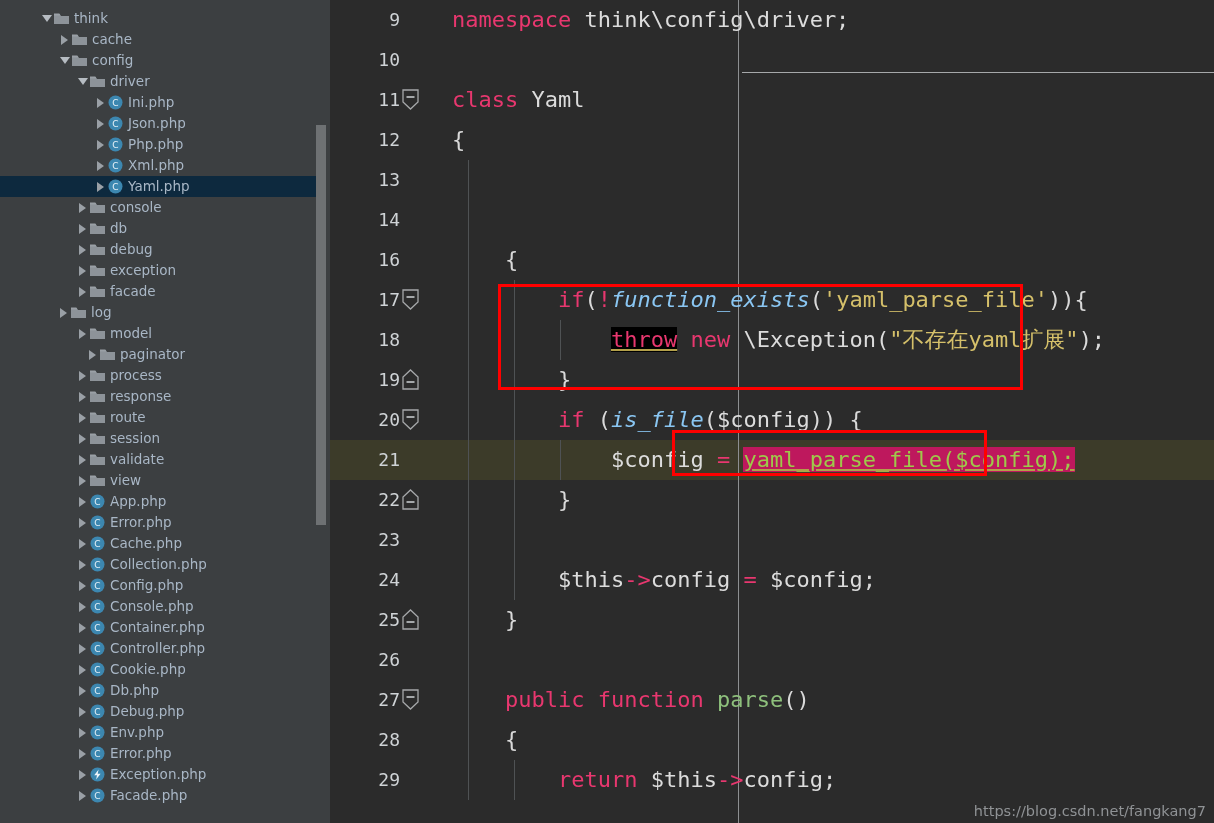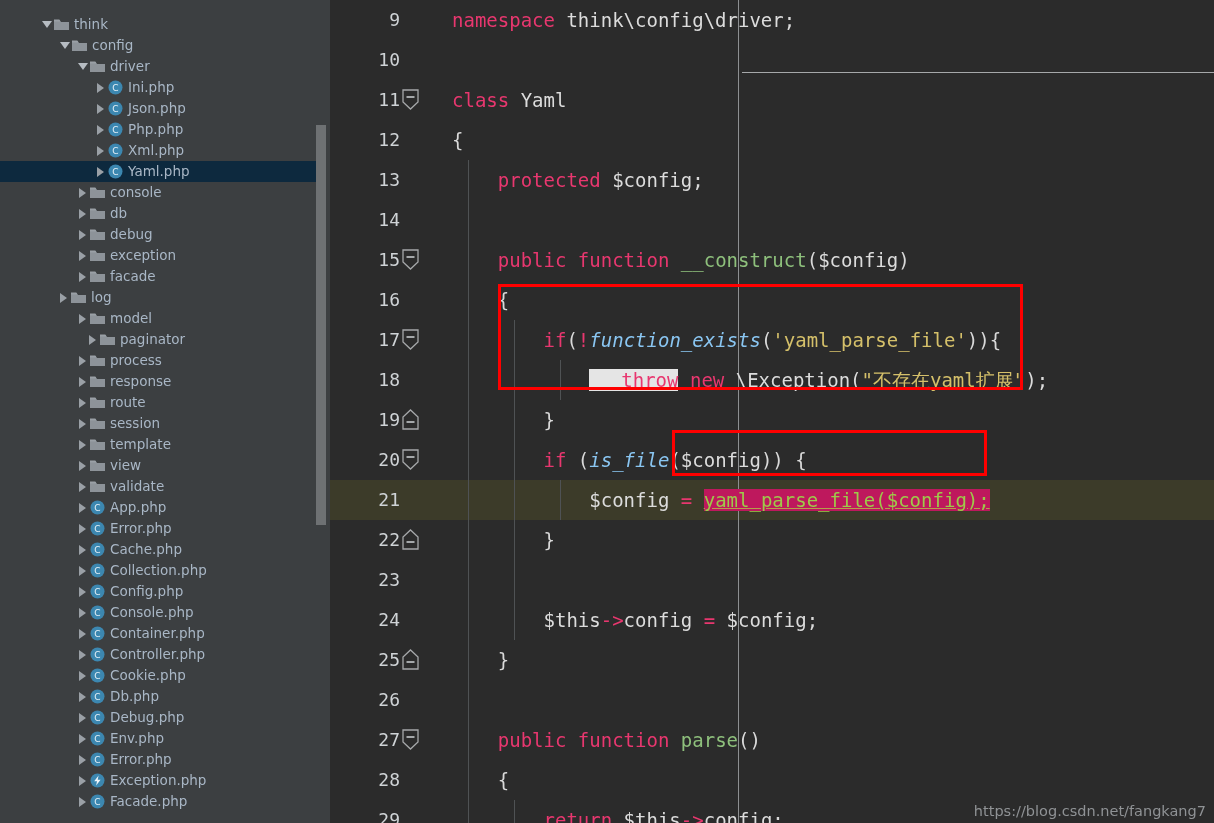--- a/index.html
+++ b/index.html
@@ -12,21 +12,21 @@
   #app { position:relative; width:1214px; height:823px; display:flex; }
 
   
   #sidebar {
     position:relative;
     width:330px; height:823px;
     background:#3c3f41;
     overflow:hidden;
     flex:0 0 330px;
   }
-  #tree { position:absolute; top:14px; left:0; width:318px; }
+  #tree { position:absolute; top:8px; left:0; width:318px; }
   .row {
     height:21px; line-height:21px;
     display:flex; align-items:center;
     white-space:nowrap;
     font-size:13.5px;
     color:#a9b7c6;
     padding-right:4px;
   }
   .row.selected { background:#0d293e; }
   .arrow {
@@ -80,21 +80,21 @@
   .foldcol {
     position:relative;
     width:42px; flex:0 0 42px; height:40px;
     z-index:3;
   }
   .code {
     position:relative;
     flex:1 1 auto; height:40px;
     white-space:pre;
     font-family:"DejaVu Sans Mono", monospace;
-    font-size:19px; letter-spacing:0px;
+    font-size:22px; letter-spacing:0px;
     color:#d9d9d9;
     z-index:3;
   }
 
   
   #foldline {
     position:absolute; left:408px; top:0; width:1px; height:823px;
     background:#8d8f91; z-index:1;
   }
   .foldmark {
@@ -129,22 +129,22 @@
     font-family:"DejaVu Sans", sans-serif;
     z-index:9;
   }
   .t-pink { color:#e8376f; }
   .t-fn   { color:#8ac6f2; font-style:italic; }
   .t-meth { color:#8ec07c; }
   .t-str  { color:#d5c06a; }
   .t-plain{ color:#dcdcdc; }
   .t-var  { color:#dcdcdc; }
   .t-throw{
-    color:#e8376f; background:#e5e5e5;
-    text-decoration-color:#b3a04a;padding-left:32px;
+    color:#e8376f; background:#000000;
+    text-decoration:underline; text-decoration-color:#b3a04a;
   }
   .t-yamlcall{
     color:#9ec94a; background:#be185d;
     text-decoration:underline; text-decoration-color:#b3a04a;
   }
 </style>
 </head>
 <body>
 
 <div id="app">
@@ -160,20 +160,34 @@
           <span class="ficon">
             <svg width="15" height="13" viewBox="0 0 15 13">
               <path d="M0,2 L0,12 L15,12 L15,4 L7,4 L5.6,2 Z" fill="#8d9399"></path>
               <path d="M0,1.5 L5.3,1.5 L6.5,3.6 L0,3.6 Z" fill="#9aa0a6"></path>
             </svg>
           </span>
           <span class="lbl">think</span>
         </div>
         <div class="row" style="padding-left: 58px;">
           <span class="arrow">
+            <svg width="9" height="10" viewBox="0 0 9 10">
+              <path d="M1,0 L8,5 L1,10 Z" fill="#9aa0a6"></path>
+            </svg>
+          </span>
+          <span class="ficon">
+            <svg width="15" height="13" viewBox="0 0 15 13">
+              <path d="M0,2 L0,12 L15,12 L15,4 L7,4 L5.6,2 Z" fill="#8d9399"></path>
+              <path d="M0,1.5 L5.3,1.5 L6.5,3.6 L0,3.6 Z" fill="#9aa0a6"></path>
+            </svg>
+          </span>
+          <span class="lbl">cache</span>
+        </div>
+        <div class="row" style="padding-left: 58px;">
+          <span class="arrow">
             <svg width="10" height="9" viewBox="0 0 10 9">
               <path d="M0,1 L10,1 L5,8 Z" fill="#b6bcc2"></path>
             </svg>
           </span>
           <span class="ficon">
             <svg width="15" height="13" viewBox="0 0 15 13">
               <path d="M0,2 L0,12 L15,12 L15,4 L7,4 L5.6,2 Z" fill="#8d9399"></path>
               <path d="M0,1.5 L5.3,1.5 L6.5,3.6 L0,3.6 Z" fill="#9aa0a6"></path>
             </svg>
           </span>
@@ -436,49 +450,35 @@
             <svg width="9" height="10" viewBox="0 0 9 10">
               <path d="M1,0 L8,5 L1,10 Z" fill="#9aa0a6"></path>
             </svg>
           </span>
           <span class="ficon">
             <svg width="15" height="13" viewBox="0 0 15 13">
               <path d="M0,2 L0,12 L15,12 L15,4 L7,4 L5.6,2 Z" fill="#8d9399"></path>
               <path d="M0,1.5 L5.3,1.5 L6.5,3.6 L0,3.6 Z" fill="#9aa0a6"></path>
             </svg>
           </span>
-          <span class="lbl">template</span>
+          <span class="lbl">validate</span>
         </div>
         <div class="row" style="padding-left: 76px;">
           <span class="arrow">
             <svg width="9" height="10" viewBox="0 0 9 10">
               <path d="M1,0 L8,5 L1,10 Z" fill="#9aa0a6"></path>
             </svg>
           </span>
           <span class="ficon">
             <svg width="15" height="13" viewBox="0 0 15 13">
               <path d="M0,2 L0,12 L15,12 L15,4 L7,4 L5.6,2 Z" fill="#8d9399"></path>
               <path d="M0,1.5 L5.3,1.5 L6.5,3.6 L0,3.6 Z" fill="#9aa0a6"></path>
             </svg>
           </span>
           <span class="lbl">view</span>
-        </div>
-        <div class="row" style="padding-left: 76px;">
-          <span class="arrow">
-            <svg width="9" height="10" viewBox="0 0 9 10">
-              <path d="M1,0 L8,5 L1,10 Z" fill="#9aa0a6"></path>
-            </svg>
-          </span>
-          <span class="ficon">
-            <svg width="15" height="13" viewBox="0 0 15 13">
-              <path d="M0,2 L0,12 L15,12 L15,4 L7,4 L5.6,2 Z" fill="#8d9399"></path>
-              <path d="M0,1.5 L5.3,1.5 L6.5,3.6 L0,3.6 Z" fill="#9aa0a6"></path>
-            </svg>
-          </span>
-          <span class="lbl">validate</span>
         </div>
         <div class="row" style="padding-left: 76px;">
           <span class="arrow">
             <svg width="9" height="10" viewBox="0 0 9 10">
               <path d="M1,0 L8,5 L1,10 Z" fill="#9aa0a6"></path>
             </svg>
           </span>
           <span class="ficon">
             <svg width="15" height="15" viewBox="0 0 15 15">
               <circle cx="7.5" cy="7.5" r="7" fill="#3c87b0"></circle>
@@ -692,26 +692,22 @@
   <div id="editor">
     <div id="foldline"></div>
     <div id="code-lines">
         <div class="eline"><div class="gutter">9</div><div class="foldcol"></div><div class="code"><span class="codetext"><span class="t-pink">namespace</span><span class="t-plain"> think\config\driver;</span></span></div></div>
         <div class="eline"><div class="gutter">10</div><div class="foldcol"></div><div class="code"><span class="codetext"></span></div></div>
         <div class="eline"><div class="gutter">11</div><div class="foldcol"><svg class="foldmark" width="21" height="24" viewBox="0 0 21 24">
               <path d="M3,2 L18,2 L18,14 L10.5,21 L3,14 Z" fill="#2b2b2b" stroke="#a6a8aa" stroke-width="1.3"></path>
               <line x1="6.5" y1="9" x2="14.5" y2="9" stroke="#cfd3d6" stroke-width="1.5"></line>
             </svg></div><div class="code"><span class="codetext"><span class="t-pink">class</span> <span class="t-plain">Yaml</span></span></div></div>
         <div class="eline"><div class="gutter">12</div><div class="foldcol"></div><div class="code"><span class="codetext">{</span></div></div>
-        <div class="eline"><div class="gutter">13</div><div class="foldcol"></div><div class="code"><span class="iguide" style="left:16px"></span><span class="codetext">    <span class="t-pink">protected</span> <span class="t-var">$config</span>;</span></div></div>
+        <div class="eline"><div class="gutter">13</div><div class="foldcol"></div><div class="code"><span class="iguide" style="left:16px"></span></div></div>
         <div class="eline"><div class="gutter">14</div><div class="foldcol"></div><div class="code"><span class="iguide" style="left:16px"></span><span class="codetext"></span></div></div>
-        <div class="eline"><div class="gutter">15</div><div class="foldcol"><svg class="foldmark" width="21" height="24" viewBox="0 0 21 24">
-              <path d="M3,2 L18,2 L18,14 L10.5,21 L3,14 Z" fill="#2b2b2b" stroke="#a6a8aa" stroke-width="1.3"></path>
-              <line x1="6.5" y1="9" x2="14.5" y2="9" stroke="#cfd3d6" stroke-width="1.5"></line>
-            </svg></div><div class="code"><span class="iguide" style="left:16px"></span><span class="codetext">    <span class="t-pink">public</span> <span class="t-pink">function</span> <span class="t-meth">__construct</span>(<span class="t-var">$config</span>)</span></div></div>
         <div class="eline"><div class="gutter">16</div><div class="foldcol"></div><div class="code"><span class="iguide" style="left:16px"></span><span class="codetext">    {</span></div></div>
         <div class="eline"><div class="gutter">17</div><div class="foldcol"><svg class="foldmark" width="21" height="24" viewBox="0 0 21 24">
               <path d="M3,2 L18,2 L18,14 L10.5,21 L3,14 Z" fill="#2b2b2b" stroke="#a6a8aa" stroke-width="1.3"></path>
               <line x1="6.5" y1="9" x2="14.5" y2="9" stroke="#cfd3d6" stroke-width="1.5"></line>
             </svg></div><div class="code"><span class="iguide" style="left:16px"></span><span class="iguide" style="left:62px"></span><span class="codetext">        <span class="t-pink">if</span>(<span class="t-pink">!</span><span class="t-fn">function_exists</span>(<span class="t-str">'yaml_parse_file'</span>)){</span></div></div>
         <div class="eline"><div class="gutter">18</div><div class="foldcol"></div><div class="code"><span class="iguide" style="left:16px"></span><span class="iguide" style="left:62px"></span><span class="iguide" style="left:108px"></span><span class="codetext"><span class="t-plain">            </span><span class="t-throw">throw</span><span class="t-plain"> </span><span class="t-pink">new</span><span class="t-plain"> \Exception(</span><span class="t-str">"不存在yaml扩展"</span><span class="t-plain">);</span></span></div></div>
         <div class="eline"><div class="gutter">19</div><div class="foldcol"><svg class="foldmark" width="21" height="24" viewBox="0 0 21 24">
               <path d="M3,21 L18,21 L18,9 L10.5,2 L3,9 Z" fill="#2b2b2b" stroke="#a6a8aa" stroke-width="1.3"></path>
               <line x1="6.5" y1="14" x2="14.5" y2="14" stroke="#cfd3d6" stroke-width="1.5"></line>
             </svg></div><div class="code"><span class="iguide" style="left:16px"></span><span class="iguide" style="left:62px"></span><span class="codetext">        }</span></div></div>

